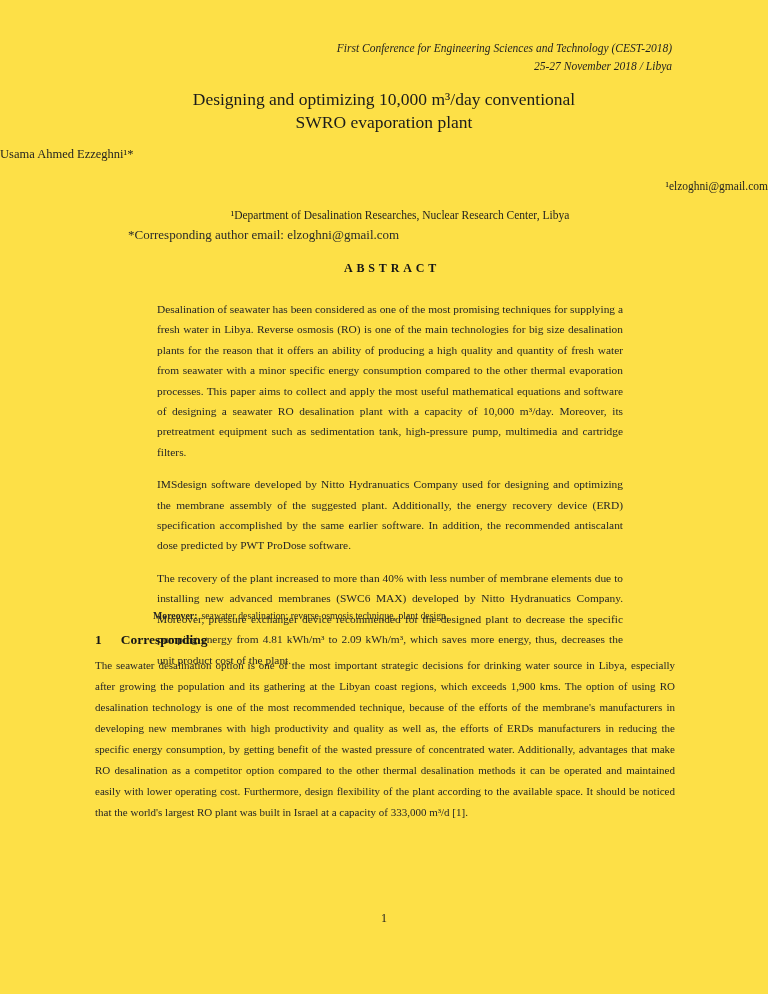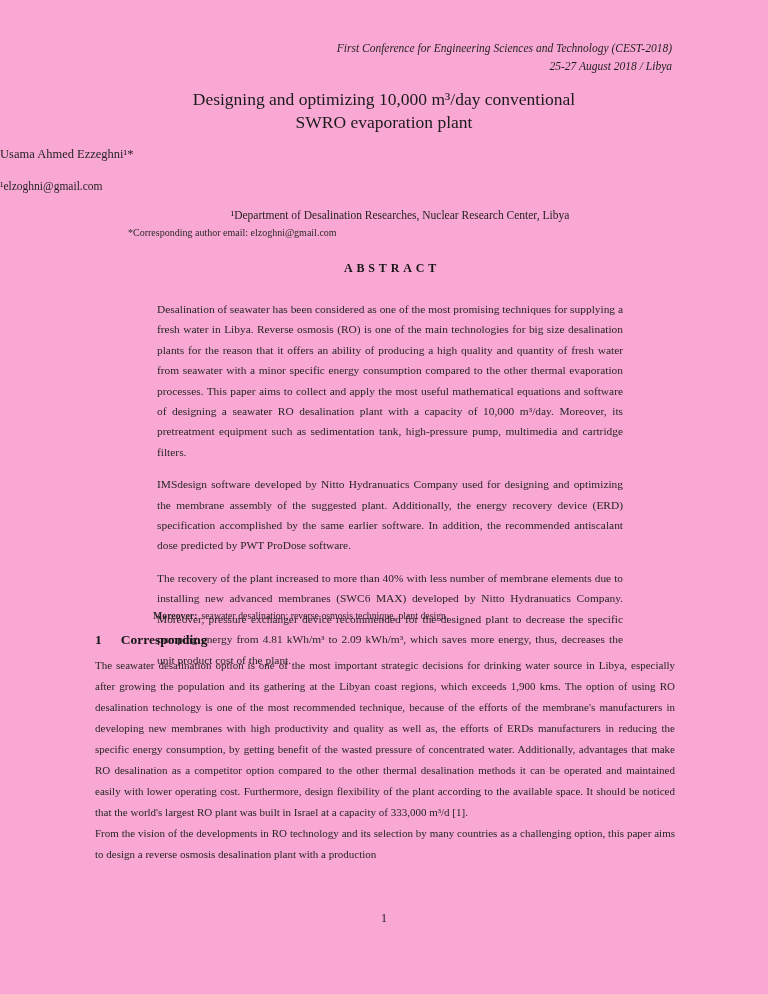--- a/index.html
+++ b/index.html
@@ -4,21 +4,21 @@
 <style>
   html, body {
     margin: 0;
     padding: 0;
     background: #ffffff;
   }
   .page {
     position: relative;
     width: 768px;
     height: 994px;
-    background: #f9a8d4;
+    background: #fde047;
     color: #222222;
     font-family: "Liberation Serif", "DejaVu Serif", serif;
     overflow: hidden;
   }
   .conf-header {
     position: absolute;
     top: 40px;
     right: 96px;
     text-align: right;
     font-style: italic;
@@ -44,37 +44,37 @@
     top: 147px;
     left: 0; width: 100%;
     text-align: left;
     font-size: 12.5px;
     color: #1f1f1f;
   }
   .author-email {
     position: absolute;
     top: 180px;
     left: 0; width: 100%;
-    text-align: left;
+    text-align: right;
     font-size: 11.5px;
     color: #1f1f1f;
   }
   .affiliation {
     position: absolute;
     top: 209px;
     left: 16px; width: 100%;
     text-align: center;
     font-size: 11.5px;
     color: #1f1f1f;
   }
   .corresponding {
     position: absolute;
     top: 227px;
     left: 128px;
-    font-size: 10px;
+    font-size: 13px;
     color: #2a2a2a;
     font-family: Liberation Serif, serif;
   }
   .abstract-heading {
     position: absolute;
     top: 261px;
     left: 0; width: 100%;
     text-align: center;
     font-weight: bold;
     font-size: 12px;
@@ -132,21 +132,21 @@
     color: #202020;
   }
 </style>
 </head>
 <body>
 
 <div class="page">
 
   <div class="conf-header">
     <div>First Conference for Engineering Sciences and Technology (CEST-2018)</div>
-    <div>25-27 August 2018 / Libya</div>
+    <div>25-27 November 2018 / Libya</div>
   </div>
 
   <h1 class="paper-title">
     <span class="tline">Designing and optimizing 10,000 m³/day conventional</span>
     <span class="tline">SWRO evaporation plant</span>
   </h1>
 
   <div class="author-name">Usama Ahmed Ezzeghni¹*</div>
 
   <div class="author-email">¹elzoghni@gmail.com</div>
@@ -166,18 +166,17 @@
   <div class="keywords">
     <span class="kw-label">Moreover:</span><span class="kw-text">seawater desalination; reverse osmosis technique, plant design.</span>
   </div>
 
   <div class="section-heading">
     <span class="sec-num">1</span><span class="sec-title">Corresponding</span>
   </div>
 
   <div class="intro-body">
     <p>The seawater desalination option is one of the most important strategic decisions for drinking water source in Libya, especially after growing the population and its gathering at the Libyan coast regions, which exceeds 1,900 kms. The option of using RO desalination technology is one of the most recommended technique, because of the efforts of the membrane's manufacturers in developing new membranes with high productivity and quality as well as, the efforts of ERDs manufacturers in reducing the specific energy consumption, by getting benefit of the wasted pressure of concentrated water. Additionally, advantages that make RO desalination as a competitor option compared to the other thermal desalination methods it can be operated and maintained easily with lower operating cost. Furthermore, design flexibility of the plant according to the available space. It should be noticed that the world's largest RO plant was built in Israel at a capacity of 333,000 m³/d [1].</p>
-    <p>From the vision of the developments in RO technology and its selection by many countries as a challenging option, this paper aims to design a reverse osmosis desalination plant with a production</p>
   </div>
 
   <div class="page-number">1</div>
 
 </div>
 
 </body></html>

